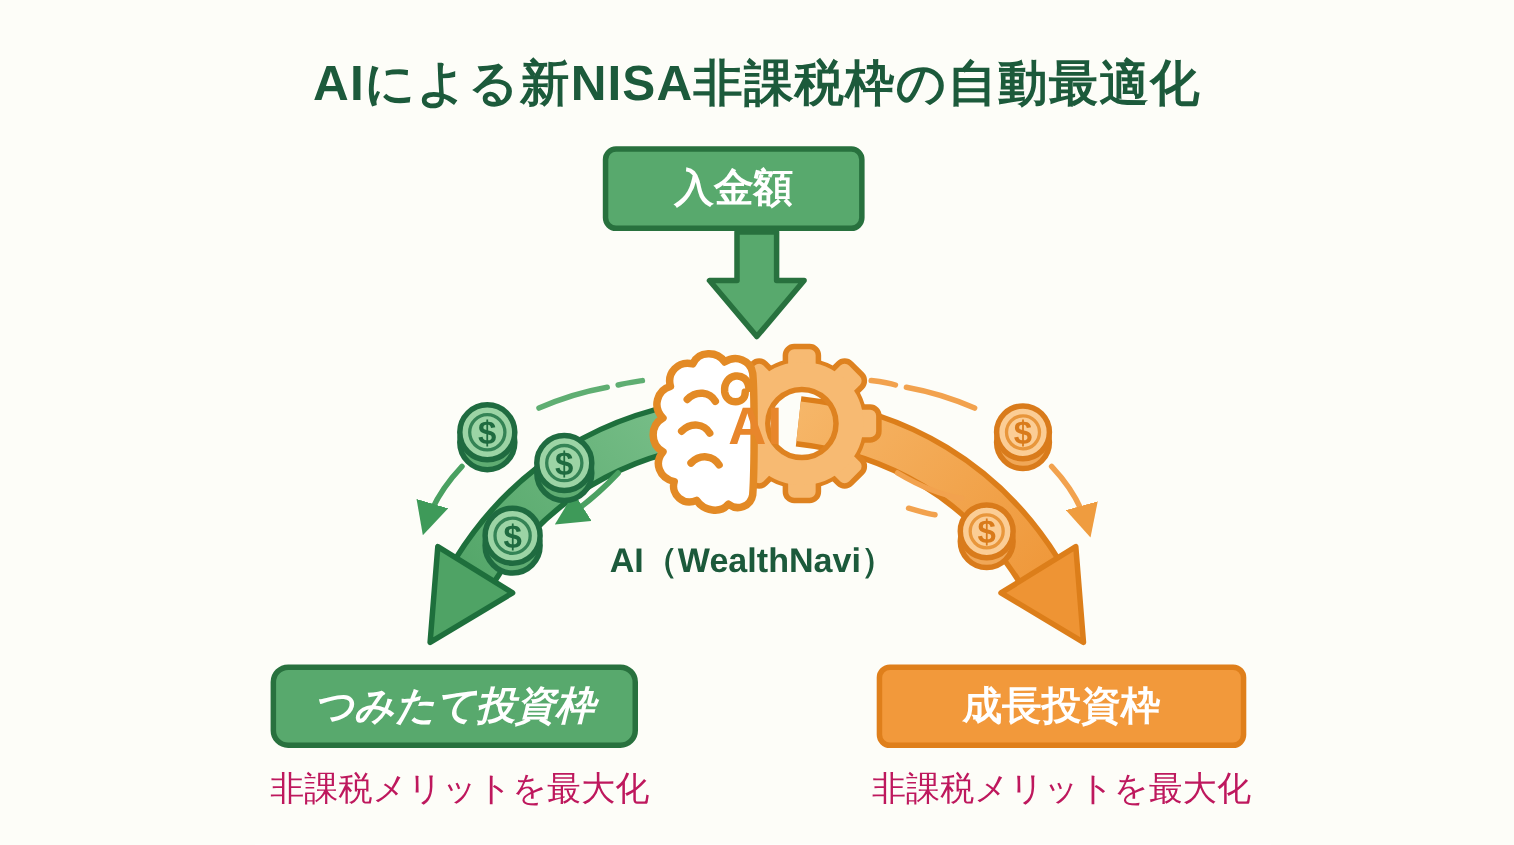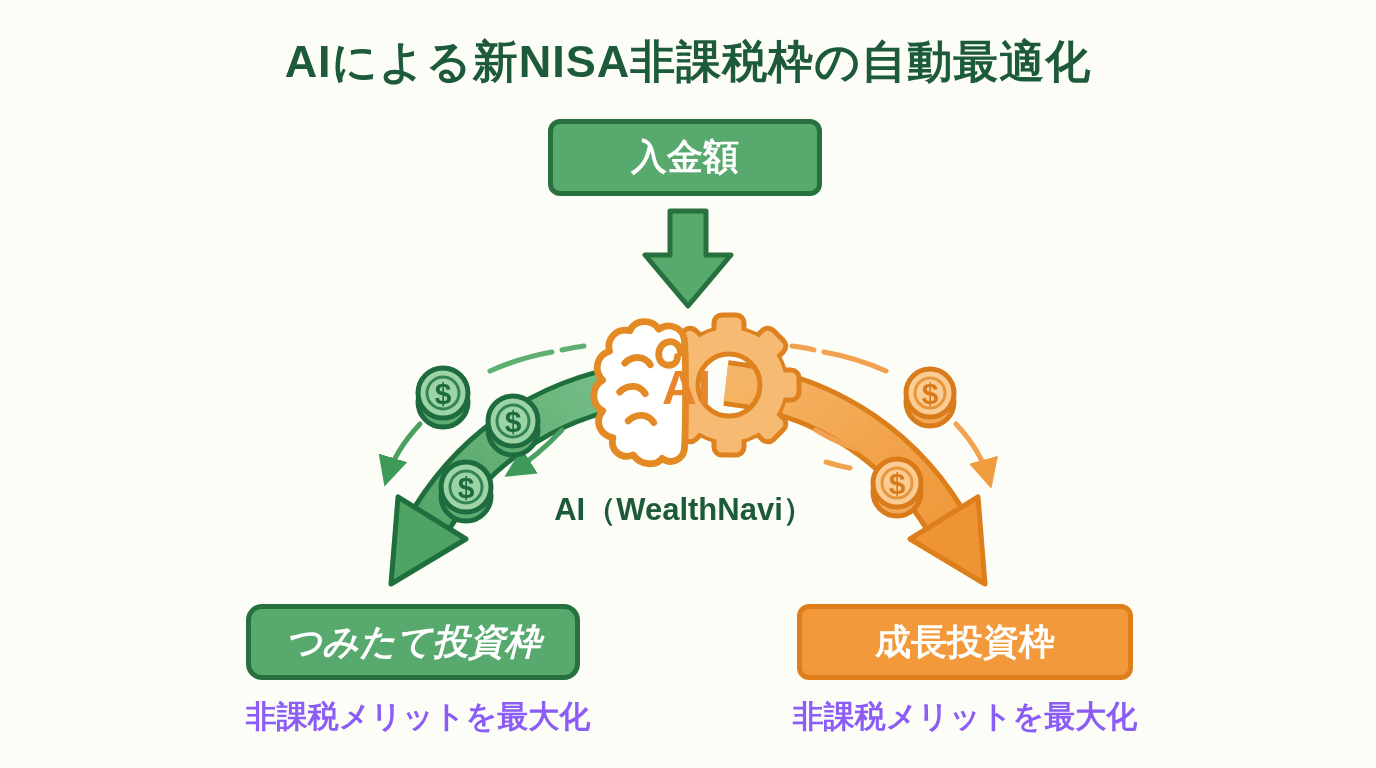--- a/index.html
+++ b/index.html
@@ -2,49 +2,49 @@
 <html><head>
 <meta charset="utf-8">
 <style>
   html,body{margin:0;padding:0;}
   .canvas{
     position:relative; width:1376px; height:768px;
     background:#FDFDF8; overflow:hidden;
     font-family:"Liberation Sans","DejaVu Sans",sans-serif;
   }
   .title{
-    position:absolute; left:0; top:32px; width:1376px; margin:0;
+    position:absolute; left:0; top:46px; width:1376px; margin:0;
     text-align:center; font-size:45px; font-weight:bold;
     color:#1C5A3B; letter-spacing:1px;
   }
   .node{
     position:absolute; box-sizing:border-box;
     display:flex; align-items:center; justify-content:center;
     color:#FFFFFF; font-weight:bold; font-size:36px;
     border-style:solid;
   }
   .node-input{
-    left:548px; top:119px; width:274px; height:77px;
+    left:548px; top:133px; width:238px; height:77px;
     background:#58A96D; border:5px solid #28713E; border-radius:12px;
   }
   .node-tsumitate{
     left:246px; top:604px; width:334px; height:76px;
     background:#58A96D; border:5px solid #28713E; border-radius:16px;font-style:italic;
   }
   .node-growth{
     left:797px; top:604px; width:336px; height:76px;
     background:#F2993B; border:5px solid #DF7F1B; border-radius:12px;
   }
   .ai-caption{
     position:absolute; left:434px; top:489px; width:500px;
     text-align:center; font-size:31px; font-weight:bold; color:#1C5A3B;
   }
   .branch-caption{
     position:absolute; top:696px; width:400px;
-    text-align:center; font-size:31px; font-weight:bold; color:#8b5cf6;
+    text-align:center; font-size:31px; font-weight:normal; color:#be185d;
   }
   .branch-caption.left{ left:218px; }
   .branch-caption.right{ left:765px; }
   .art{ position:absolute; left:0; top:0; }
   .ai-glyph{
     font-family:"Liberation Sans","DejaVu Sans",sans-serif;
     font-weight:bold; font-size:48px; fill:#E8862B; letter-spacing:1px;
   }
   .coin-glyph-green{
     font-family:"Liberation Sans","DejaVu Sans",sans-serif;

